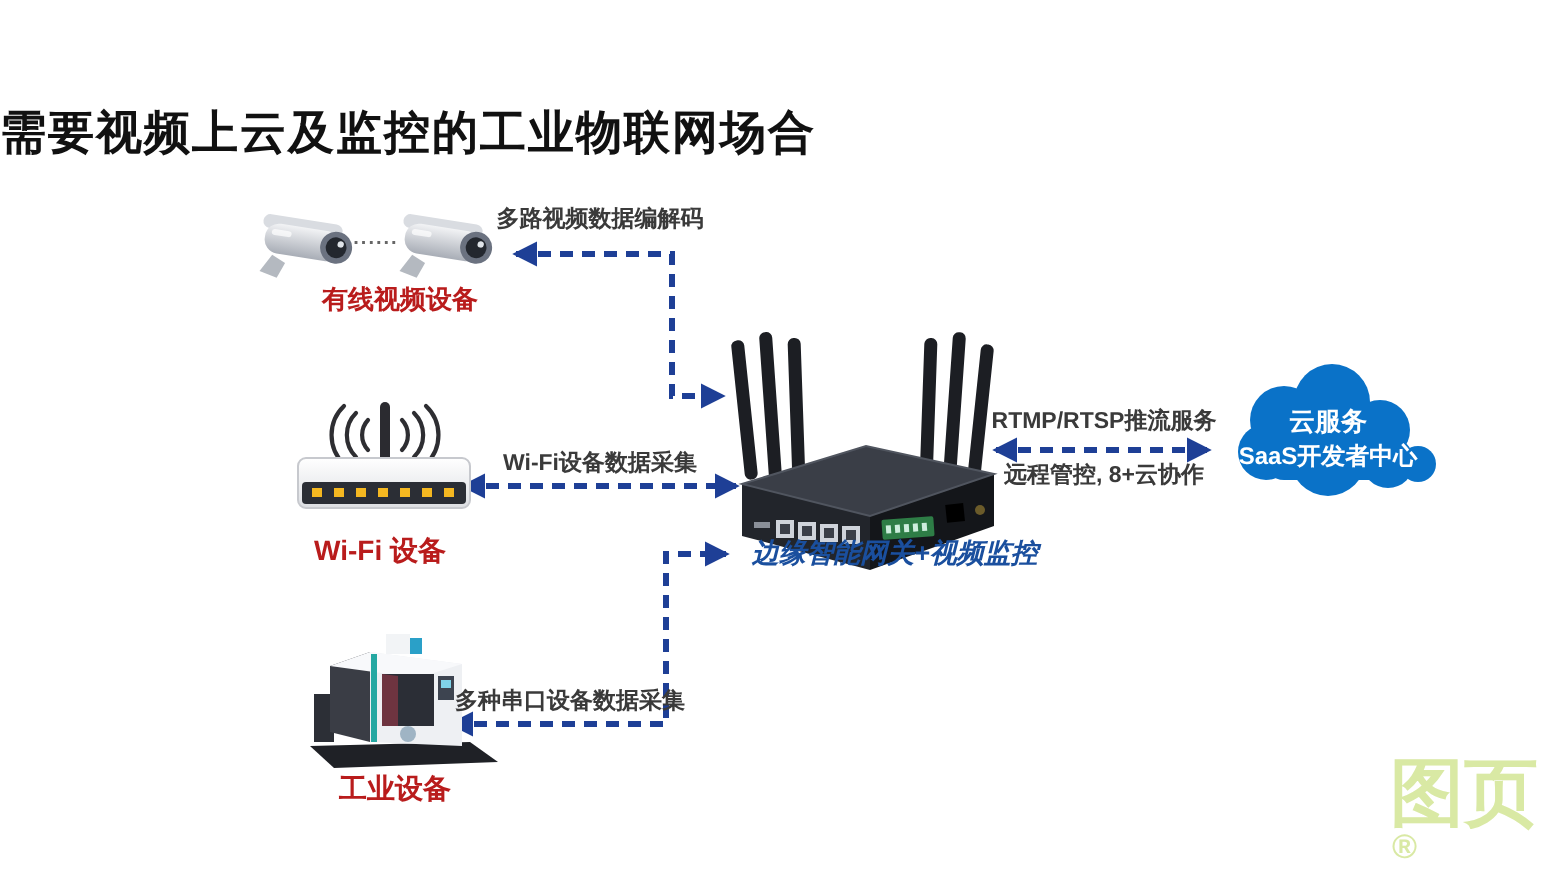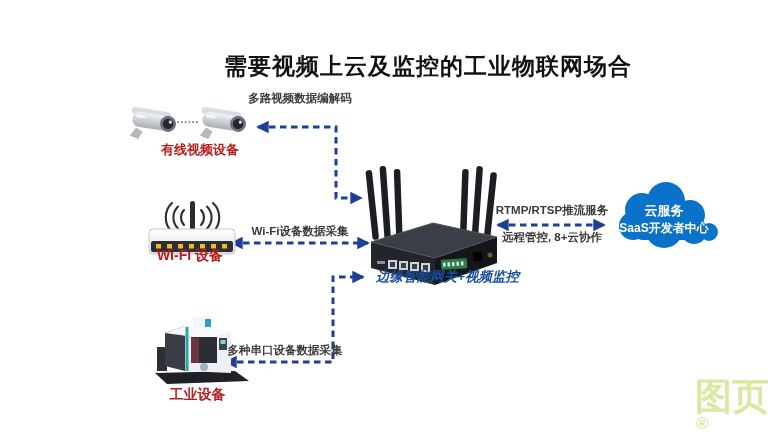--- a/index.html
+++ b/index.html
@@ -7,22 +7,22 @@
     --gateway-label-color:#1a4f9e;
     --watermark-color:#d9e9a4;
   }
   *{margin:0;padding:0;box-sizing:border-box;}
   html,body{background:#ffffff;}
   body{font-family:"Liberation Sans","DejaVu Sans",sans-serif;}
   .canvas{
     position:relative;width:771px;height:435px;background:#ffffff;overflow:hidden;
   }
   .title{
-    position:absolute;top:51px;left:0;width:100%;padding-left:85px;
-    text-align:center;font-size:23px;font-weight:800;color:#111;letter-spacing:1px;
+    position:absolute;top:51px;left:0;width:100%;
+    font-size:23px;font-weight:800;color:#111;letter-spacing:1px;
   }
   .node-label{
     position:absolute;text-align:center;font-size:13px;font-weight:700;color:#b91c1c;
   }
   .arrow-label{
     position:absolute;text-align:center;font-size:11.5px;font-weight:600;color:#3a3a3a;white-space:nowrap;
   }
   .dots{
     position:absolute;left:176px;top:114px;width:24px;text-align:center;
     font-size:10px;letter-spacing:1px;color:#666;font-weight:700;
@@ -92,21 +92,21 @@
       <rect x="5" y="11" width="38" height="15" rx="7" fill="url(#camg)"></rect>
       <circle cx="41" cy="18.5" r="8" fill="#6b7280"></circle>
       <circle cx="41" cy="18.5" r="5.2" fill="#23272e"></circle>
       <circle cx="43" cy="16.5" r="1.6" fill="#dfe3e8"></circle>
       <rect x="8" y="14" width="10" height="3" rx="1.5" fill="#ffffff" opacity="0.7"></rect>
     </g>
   </svg>
 
   <div class="dots">......</div>
   <div class="node-label" style="left:145px;top:141px;width:110px">有线视频设备</div>
-  <div class="arrow-label" style="left:248px;top:91px;width:104px">多路视频数据编解码</div>
+  <div class="arrow-label" style="left:248px;top:102px;width:104px">多路视频数据编解码</div>
 
   <svg class="dev" style="left:144px;top:196px" width="96" height="66" viewBox="0 0 96 66">
     <defs>
       <linearGradient id="wifibody" x1="0" y1="0" x2="0" y2="1">
         <stop offset="0" stop-color="#ffffff"></stop>
           <stop offset="1" stop-color="#dcdee2"></stop>
       </linearGradient>
     </defs>
     <g stroke="#2e2e32" stroke-width="2.1" fill="none" stroke-linecap="round">
       <path d="M40 14 A11 11 0 0 0 40 29"></path>
@@ -122,21 +122,21 @@
     <g fill="#f5b821">
       <rect x="12" y="48" width="5" height="4.5"></rect>
         <rect x="23" y="48" width="5" height="4.5"></rect>
       <rect x="34" y="48" width="5" height="4.5"></rect>
         <rect x="45" y="48" width="5" height="4.5"></rect>
       <rect x="56" y="48" width="5" height="4.5"></rect>
         <rect x="67" y="48" width="5" height="4.5"></rect>
       <rect x="78" y="48" width="5" height="4.5"></rect>
     </g>
   </svg>
-  <div class="node-label" style="left:146px;top:247px;width:88px;font-size:14px">Wi-Fi 设备</div>
+  <div class="node-label" style="left:146px;top:267px;width:88px;font-size:14px">Wi-Fi 设备</div>
   <div class="arrow-label" style="left:244px;top:224px;width:112px">Wi-Fi设备数据采集</div>
 
   <svg class="dev" style="left:357px;top:156px" width="150" height="136" viewBox="0 0 150 136">
     <g fill="#1c1e23">
       <rect x="12" y="14" width="6.5" height="70" rx="3" transform="rotate(-6 15 49)"></rect>
       <rect x="25" y="10" width="6.5" height="74" rx="3" transform="rotate(-4 28 47)"></rect>
       <rect x="38" y="13" width="6.5" height="72" rx="3" transform="rotate(-2 41 49)"></rect>
       <rect x="104" y="13" width="6.5" height="72" rx="3" transform="rotate(2 107 49)"></rect>
       <rect x="117" y="10" width="6.5" height="74" rx="3" transform="rotate(4 120 47)"></rect>
       <rect x="130" y="16" width="6.5" height="70" rx="3" transform="rotate(6 133 51)"></rect>

